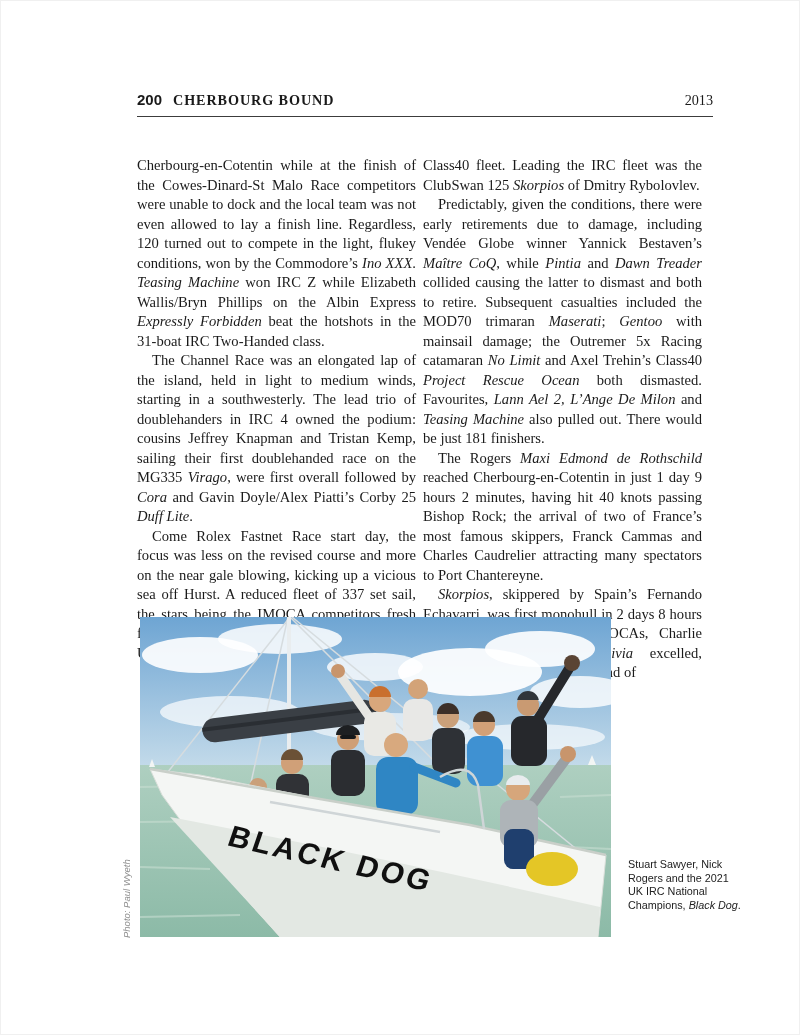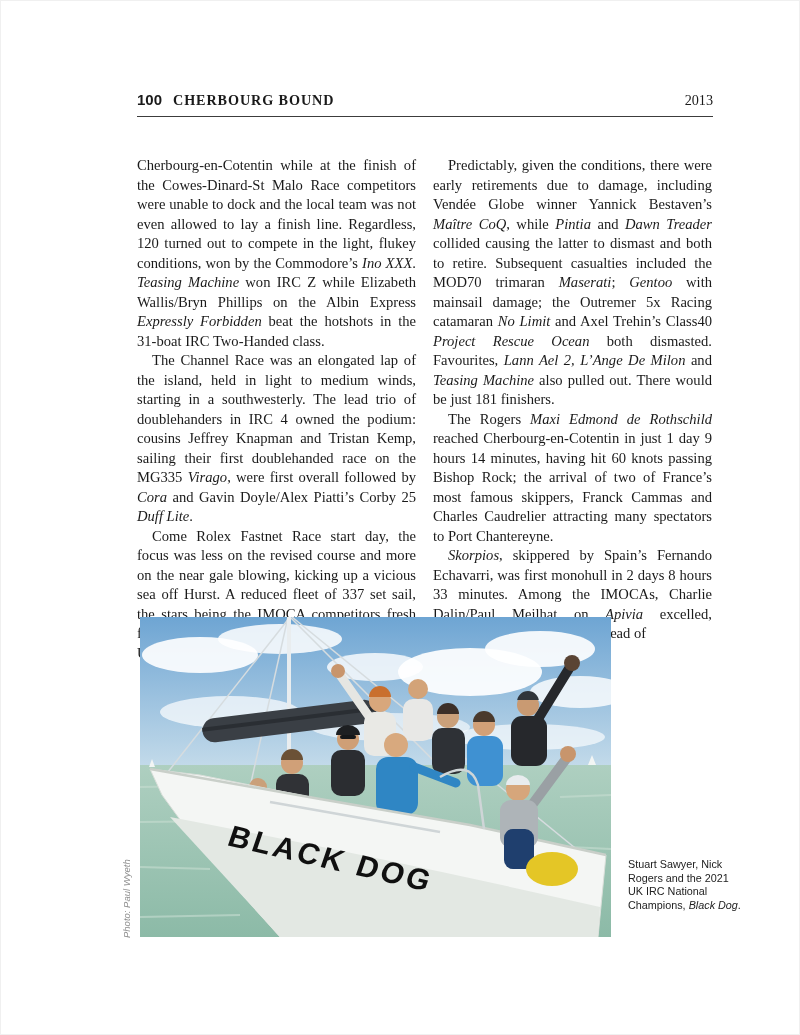--- a/index.html
+++ b/index.html
@@ -9,21 +9,21 @@
   }
   .page-edge{position:absolute;inset:0;border:1px solid #f0f0f0;pointer-events:none;}
   .header{
     position:absolute;left:137px;right:87px;top:91px;
     display:flex;align-items:baseline;
     border-bottom:1.6px solid #3c3c3c;padding-bottom:7px;
   }
   .pageno{font-family:"Liberation Sans",sans-serif;font-weight:bold;font-size:15px;margin-right:11px;}
   .runtitle{font-size:14.2px;letter-spacing:.9px;font-weight:bold;}
   .year{margin-left:auto;font-size:14.2px;}
-  .columns{position:absolute;left:137px;top:156px;width:576px;display:flex;gap:17px;}
+  .columns{position:absolute;left:137px;top:156px;width:576px;display:flex;gap:7px;}
   .col{width:279px;text-align:justify;font-size:14.6px;line-height:19.5px;hyphens:auto;}
   .col p{margin:0;}
   .col p.indent{text-indent:15px;}
   .photo{
     position:absolute;left:140px;top:617px;width:471px;height:320px;
     background:#dfe8ee;overflow:hidden;
   }
   .photo svg{display:block;}
   .caption{
     position:absolute;left:628px;top:858px;width:114px;
@@ -39,34 +39,35 @@
     font-family:"Liberation Sans",sans-serif;font-weight:bold;
     letter-spacing:3px;font-size:30px;fill:#101010;
   }
 </style>
 </head>
 <body>
 
 <div class="page-edge"></div>
 
 <div class="header">
-  <span class="pageno">100</span>
+  <span class="pageno">200</span>
   <span class="runtitle">CHERBOURG BOUND</span>
   <span class="year">2013</span>
 </div>
 
 <div class="columns">
   <div class="col">
       <p><span>Cherbourg-en-Cotentin while at the finish of the Cowes-Dinard-St Malo Race competitors were unable to dock and the local team was not even allowed to lay a finish line. Regardless, 120 turned out to compete in the light, flukey conditions, won by the Commodore’s </span><i>Ino XXX</i><span>. </span><i>Teasing Machine</i><span> won IRC Z while Elizabeth Wallis/Bryn Phillips on the Albin Express </span><i>Expressly Forbidden</i><span> beat the hotshots in the 31-boat IRC Two-Handed class.</span></p>
       <p class="indent"><span>The Channel Race was an elongated lap of the island, held in light to medium winds, starting in a southwesterly. The lead trio of doublehanders in IRC 4 owned the podium: cousins Jeffrey Knapman and Tristan Kemp, sailing their first doublehanded race on the MG335 </span><i>Virago</i><span>, were first overall followed by </span><i>Cora</i><span> and Gavin Doyle/Alex Piatti’s Corby 25 </span><i>Duff Lite</i><span>.</span></p>
       <p class="indent"><span>Come Rolex Fastnet Race start day, the focus was less on the revised course and more on the near gale blowing, kicking up a vicious sea off Hurst. A reduced fleet of 337 set sail, the stars being the IMOCA competitors fresh from the Vendée Globe, plus the 32m by 23m Ultim trimarans and the huge 35-boat</span></p>
     </div>
   <div class="col">
+      <p><span>Class40 fleet. Leading the IRC fleet was the ClubSwan 125 </span><i>Skorpios</i><span> of Dmitry Rybolovlev.</span></p>
       <p class="indent"><span>Predictably, given the conditions, there were early retirements due to damage, including Vendée Globe winner Yannick Bestaven’s </span><i>Maître CoQ</i><span>, while </span><i>Pintia</i><span> and </span><i>Dawn Treader</i><span> collided causing the latter to dismast and both to retire. Subsequent casualties included the MOD70 trimaran </span><i>Maserati</i><span>; </span><i>Gentoo</i><span> with mainsail damage; the Outremer 5x Racing catamaran </span><i>No Limit</i><span> and Axel Trehin’s Class40 </span><i>Project Rescue Ocean</i><span> both dismasted. Favourites, </span><i>Lann Ael 2, L’Ange De Milon</i><span> and </span><i>Teasing Machine</i><span> also pulled out. There would be just 181 finishers.</span></p>
-      <p class="indent"><span>The Rogers </span><i>Maxi Edmond de Rothschild</i><span> reached Cherbourg-en-Cotentin in just 1 day 9 hours 14 minutes, having hit 60 knots passing Bishop Rock; the arrival of two of France’s most famous skippers, Franck Cammas and Charles Caudrelier attracting many spectators to Port Chantereyne.</span></p>
+      <p class="indent"><span>The Rogers </span><i>Maxi Edmond de Rothschild</i><span> reached Cherbourg-en-Cotentin in just 1 day 9 hours 2 minutes, having hit 40 knots passing Bishop Rock; the arrival of two of France’s most famous skippers, Franck Cammas and Charles Caudrelier attracting many spectators to Port Chantereyne.</span></p>
       <p class="indent"><i>Skorpios</i><span>, skippered by Spain’s Fernando Echavarri, was first monohull in 2 days 8 hours 33 minutes. Among the IMOCAs, Charlie Dalin/Paul Meilhat on </span><i>Apivia</i><span> excelled, finishing 6 hours 9 minutes ahead of</span></p>
     </div>
 </div>
 
 <div class="photo">
   <svg width="471" height="320" viewBox="0 0 471 320">
     <defs>
       <linearGradient id="skyg" x1="0" y1="0" x2="0" y2="1">
         <stop offset="0" stop-color="#6ea5d3"></stop>
           <stop offset="1" stop-color="#c4dbea"></stop>

